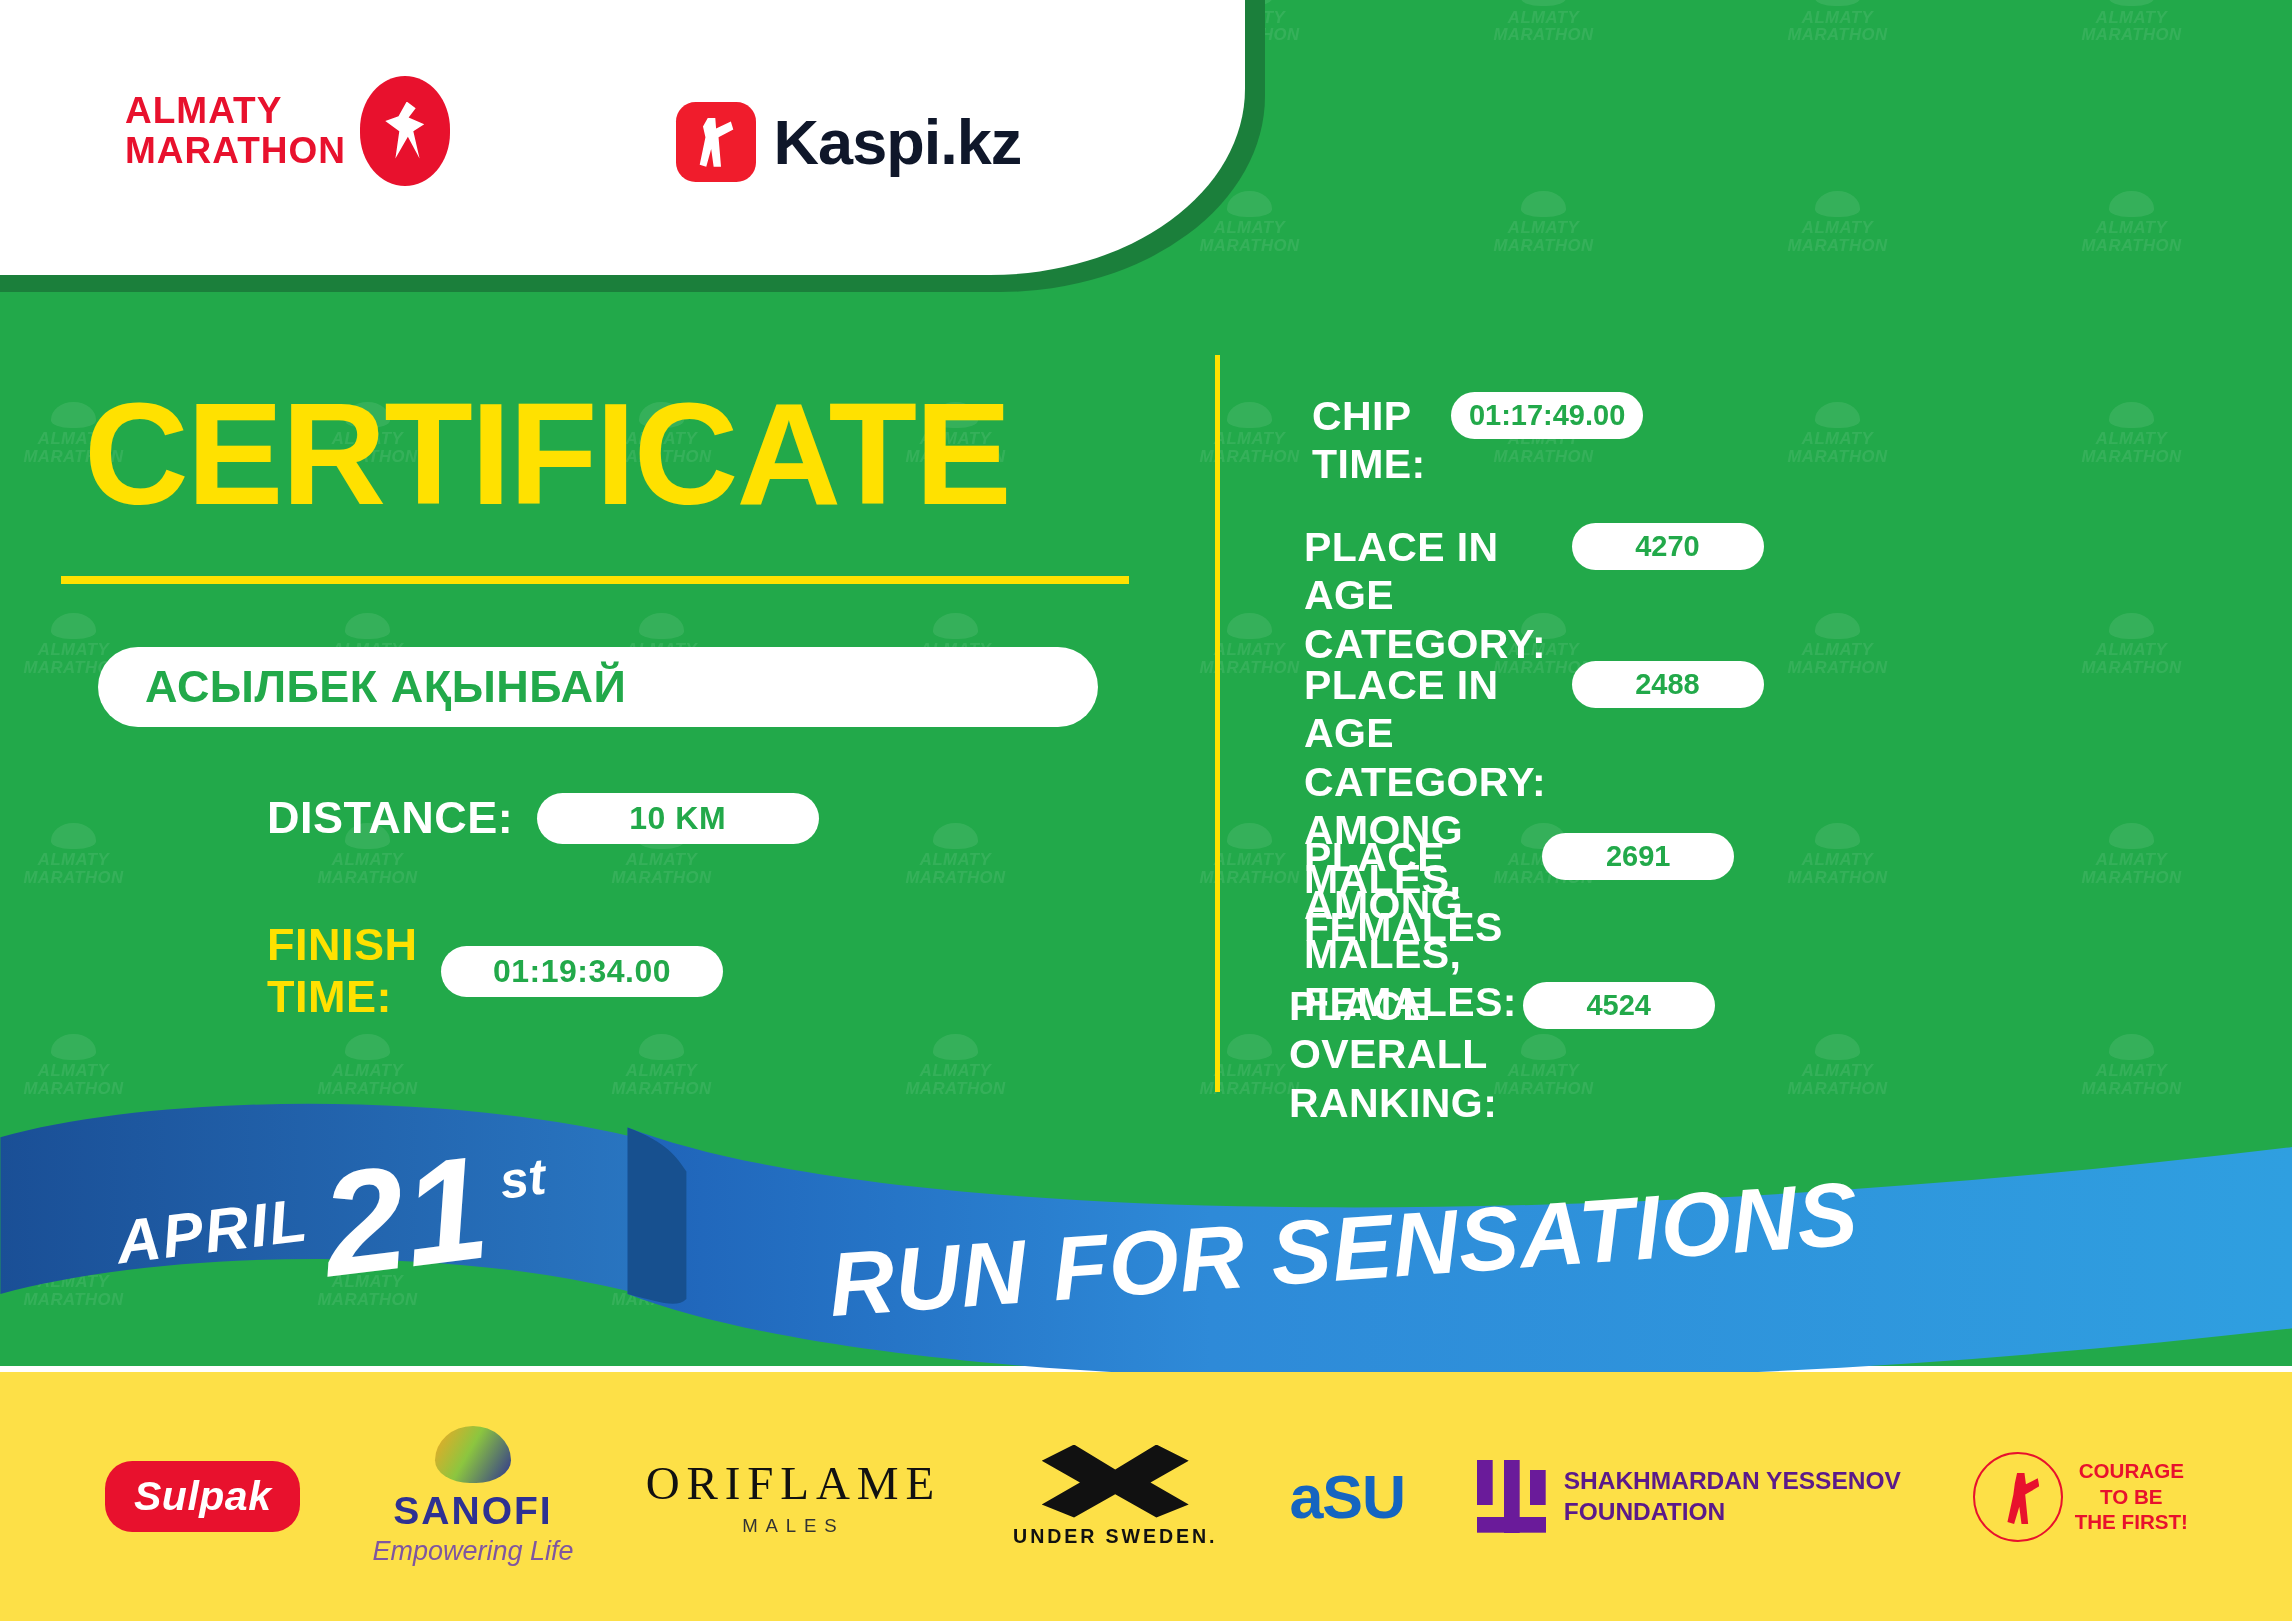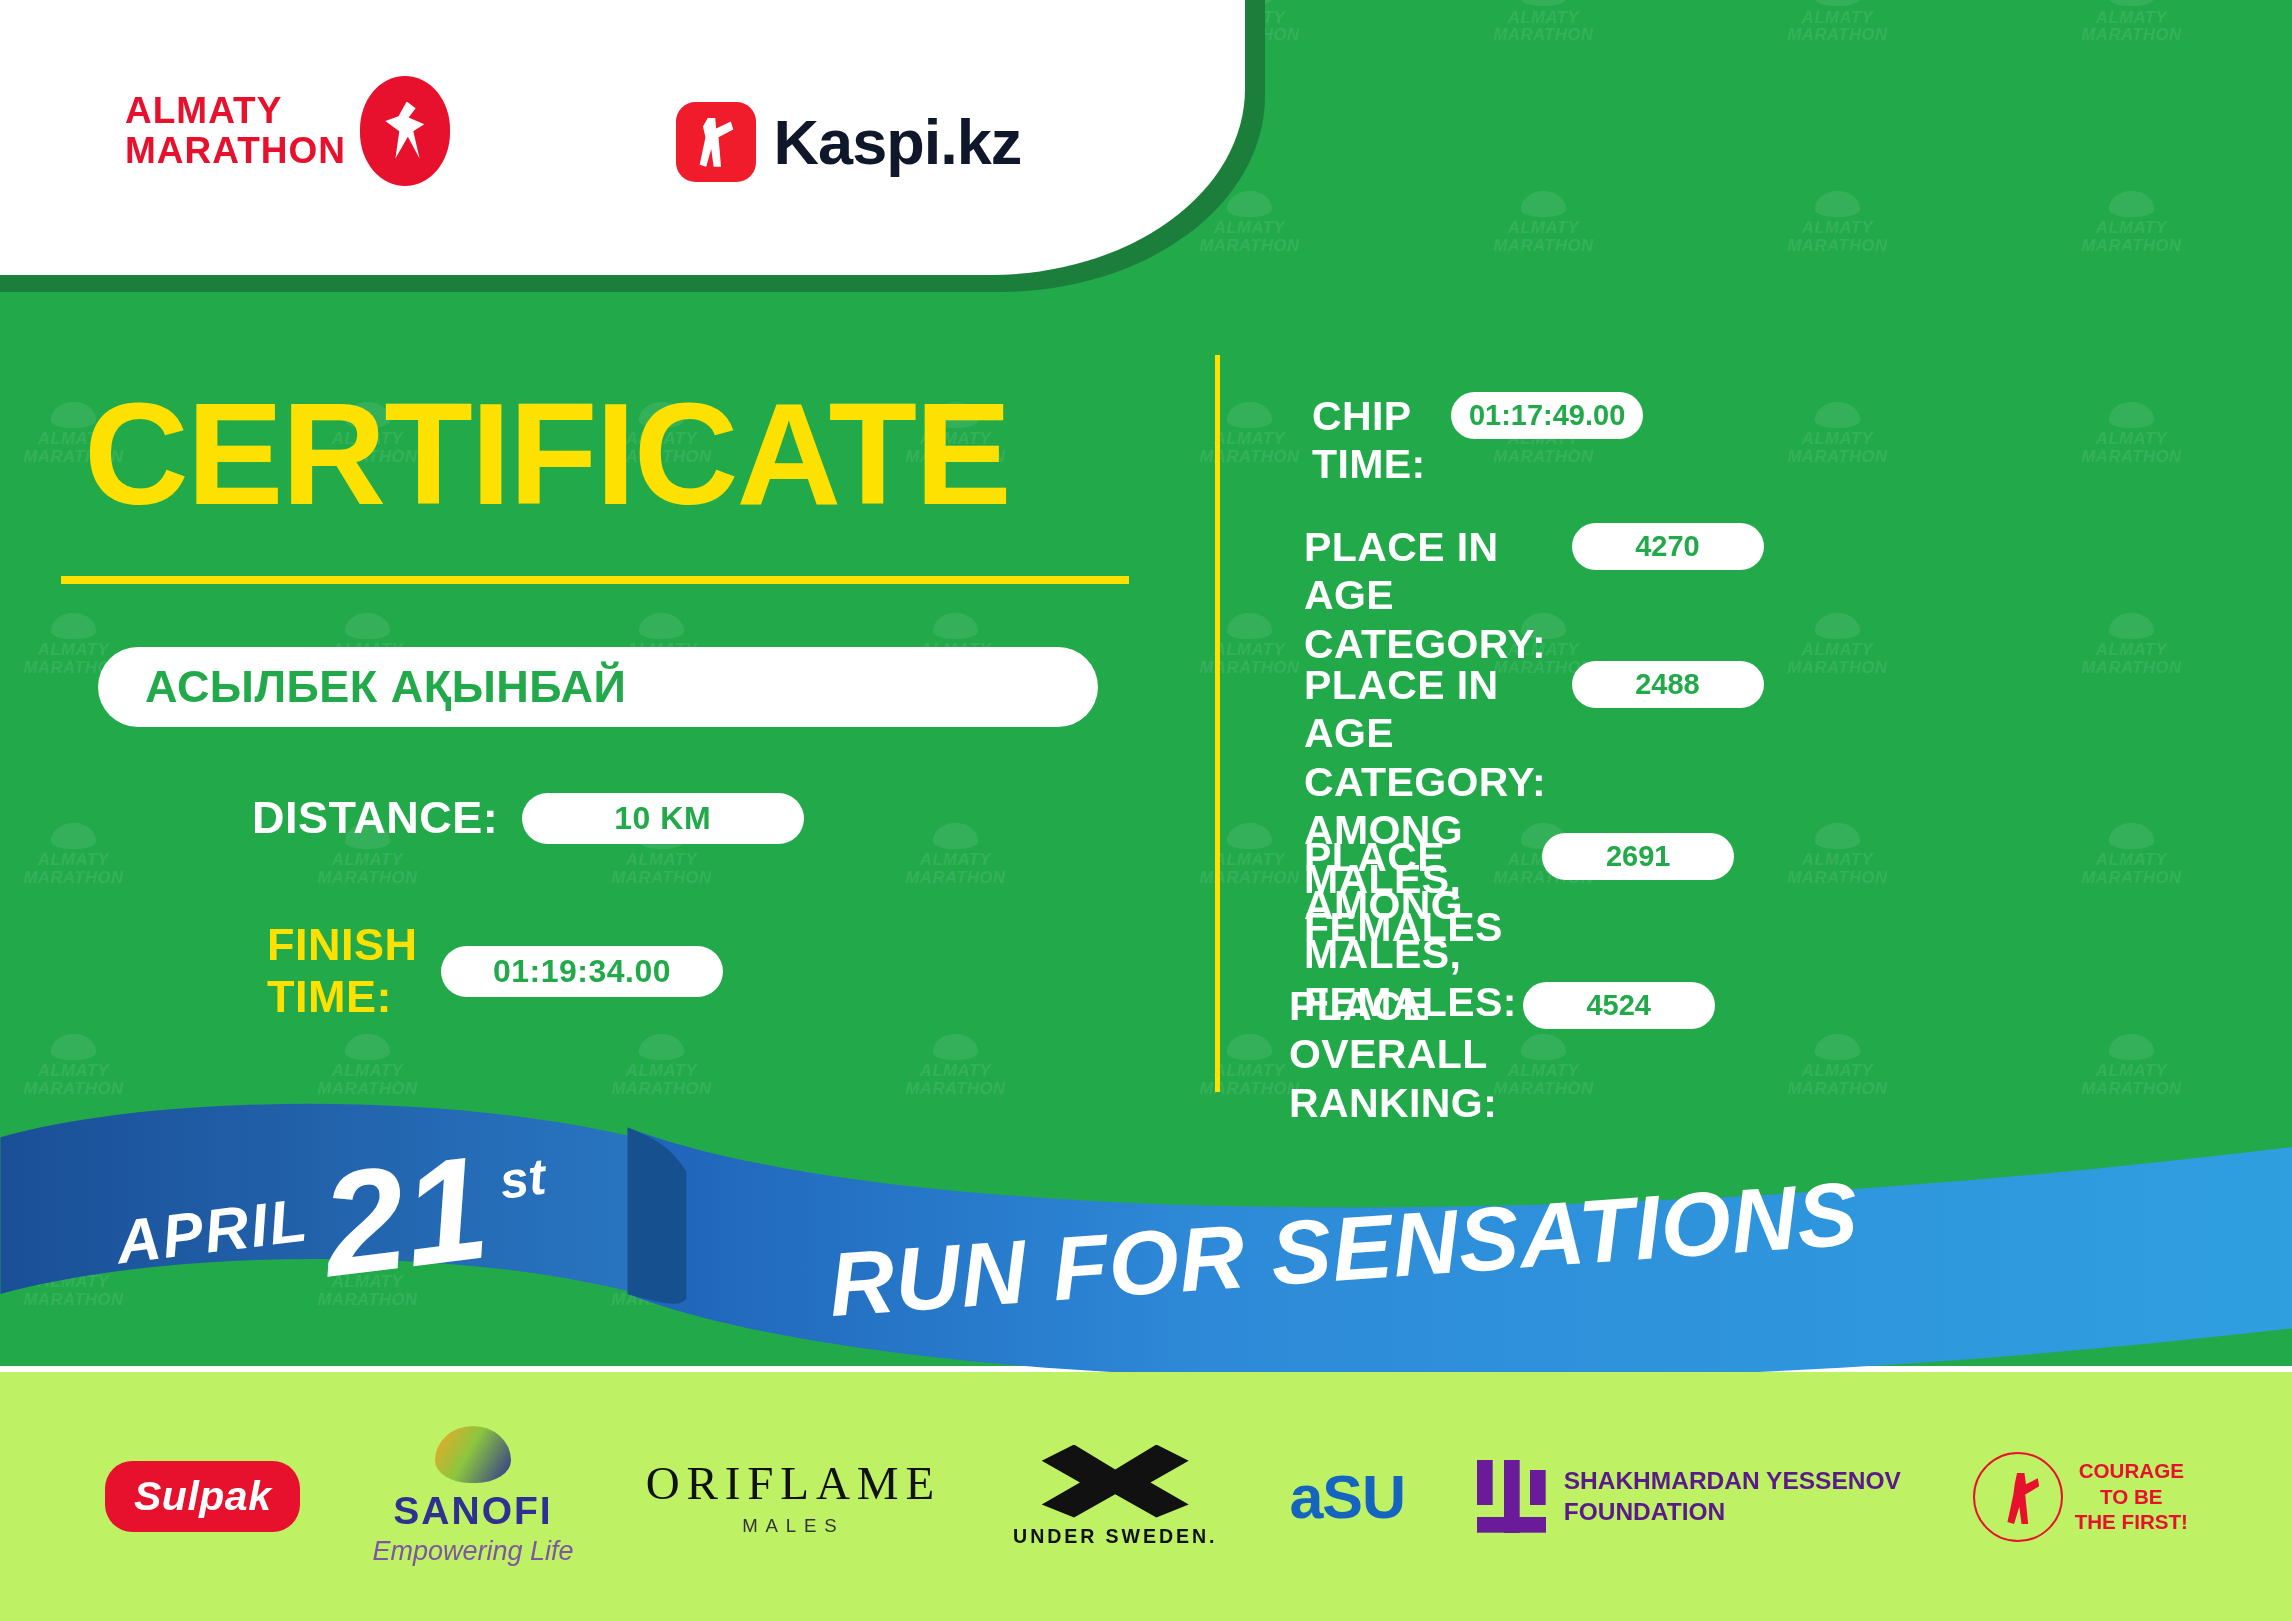--- a/index.html
+++ b/index.html
@@ -153,21 +153,21 @@
   .val-pill {
     margin-left: 23.5px;
     min-width: 282px; height: 51px;
     background: #ffffff;
     border-radius: 25.5px;
     display: flex; align-items: center; justify-content: center;
   }
   .val-pill span {
     color: #22a94a; font-weight: bold; font-size: 32px; letter-spacing: 0.5px;
   }
-  .row-distance { left: 252px; top: 792px; }
+  .row-distance { left: 267px; top: 792px; }
   .row-finish   { left: 267px; top: 919px; }
 
   
   .divider {
     position: absolute; left: 1215px; top: 355px;
     width: 4.9px; height: 737px;
     background: #ffe100;
     z-index: 5;
   }
 
@@ -231,21 +231,21 @@
     font-size: 90px; font-weight: bold; font-style: italic;
     letter-spacing: 1px;
     transform: rotate(-4deg);
     white-space: nowrap;
   }
 
   
   .sponsors {
     position: absolute; left: 0; top: 1372px;
     width: 2293px; height: 249px;
-    background: #bef264;
+    background: #fde047;
     display: flex; align-items: center; justify-content: space-around;
     padding: 0 69px;
     z-index: 8;
   }
   .sp { display: flex; align-items: center; justify-content: center; }
 
   .sp-sulpak {
     background: #e8112d; color: #ffffff;
     font-weight: bold; font-size: 41px; font-style: italic;
     padding: 11.8px 29px; border-radius: 27.4px;

